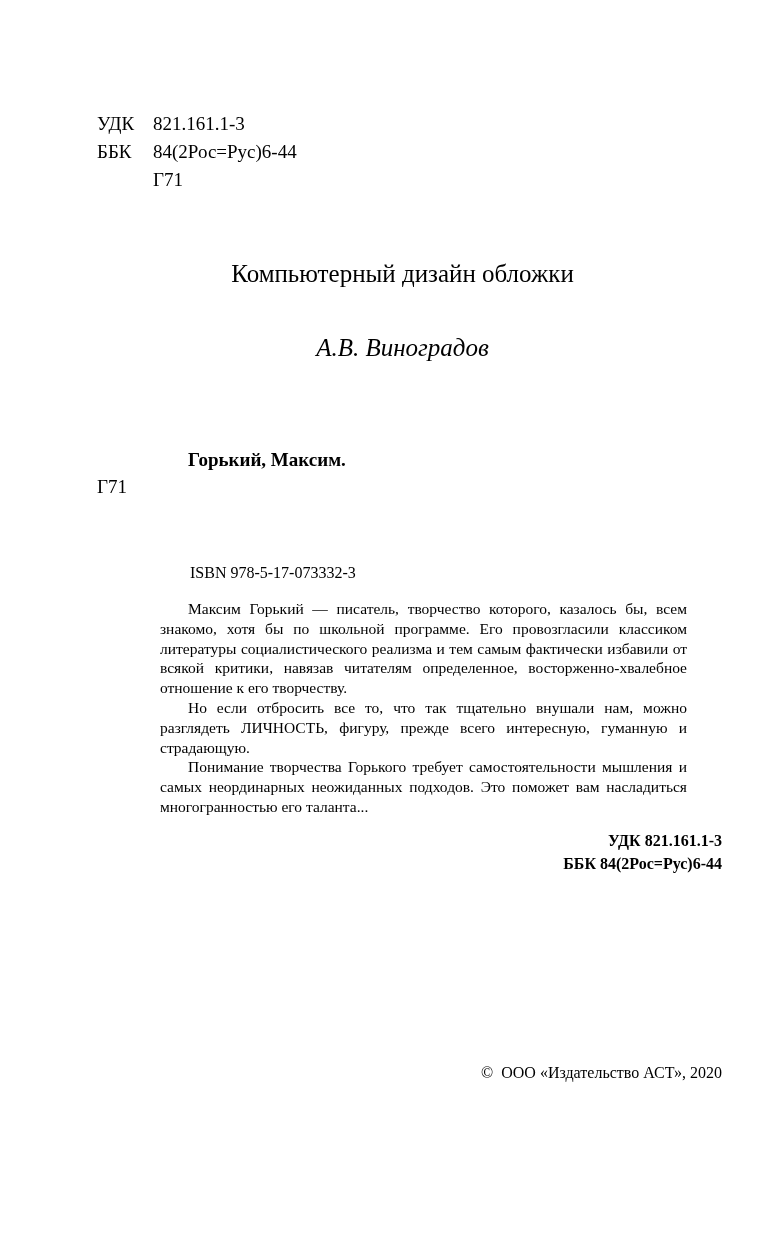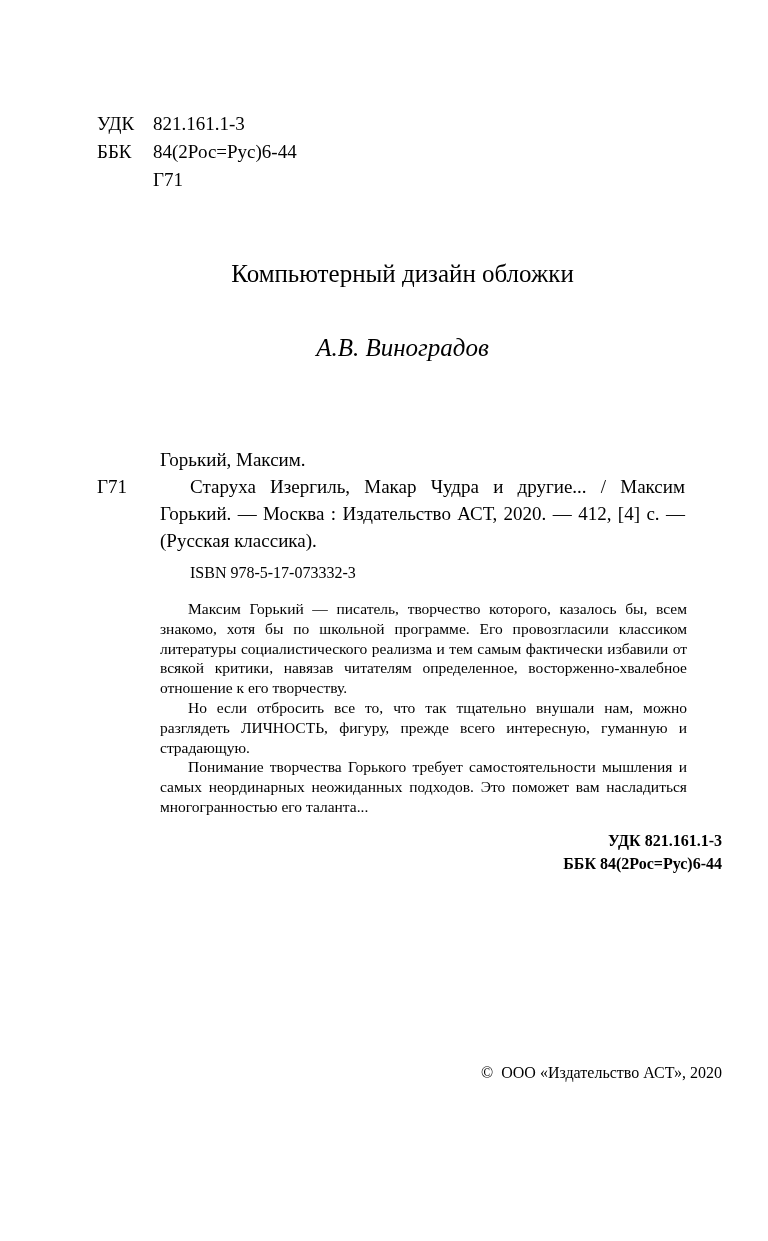--- a/index.html
+++ b/index.html
@@ -50,21 +50,22 @@
   
   .catalog {
     position: absolute;
     left: 160px;
     top: 446px;
     width: 525px;
     font-size: 19px;
     line-height: 27px;
   }
   .catalog .author {
-    font-weight: normal;
+    font-weight: bold;
+    margin-left: 28px;
   }
   .catalog .code {
     position: absolute;
     left: -63px;
     top: 27px;
   }
   .catalog .entry {
     text-align: justify;
     text-indent: 30px;
   }
@@ -134,21 +135,20 @@
   </div>
 
   <div class="design-credit">
     <div>Компьютерный дизайн обложки</div>
     <div class="credit-name">А.В. Виноградов</div>
   </div>
 
   <div class="catalog">
     <span class="code">Г71</span>
     <div class="author">Горький, Максим.</div>
-    <div class="entry">Старуха Изергиль, Макар Чудра и другие... / Максим Горький. — Москва : Издательство АСТ, 2020. — 412, [4] с. — (Русская классика).</div>
   </div>
 
   <div class="isbn">ISBN 978-5-17-073332-3</div>
 
   <div class="annotation">
     <p>Максим Горький — писатель, творчество которого, казалось бы, всем знакомо, хотя бы по школьной программе. Его провозгласили классиком литературы социалистического реализма и тем самым фактически избавили от всякой критики, навязав читателям определенное, восторженно-хвалебное отношение к его творчеству.</p>
     <p>Но если отбросить все то, что так тщательно внушали нам, можно разглядеть ЛИЧНОСТЬ, фигуру, прежде всего интересную, гуманную и страдающую.</p>
     <p>Понимание творчества Горького требует самостоятельности мышления и самых неординарных неожиданных подходов. Это поможет вам насладиться многогранностью его таланта...</p>
   </div>
 

